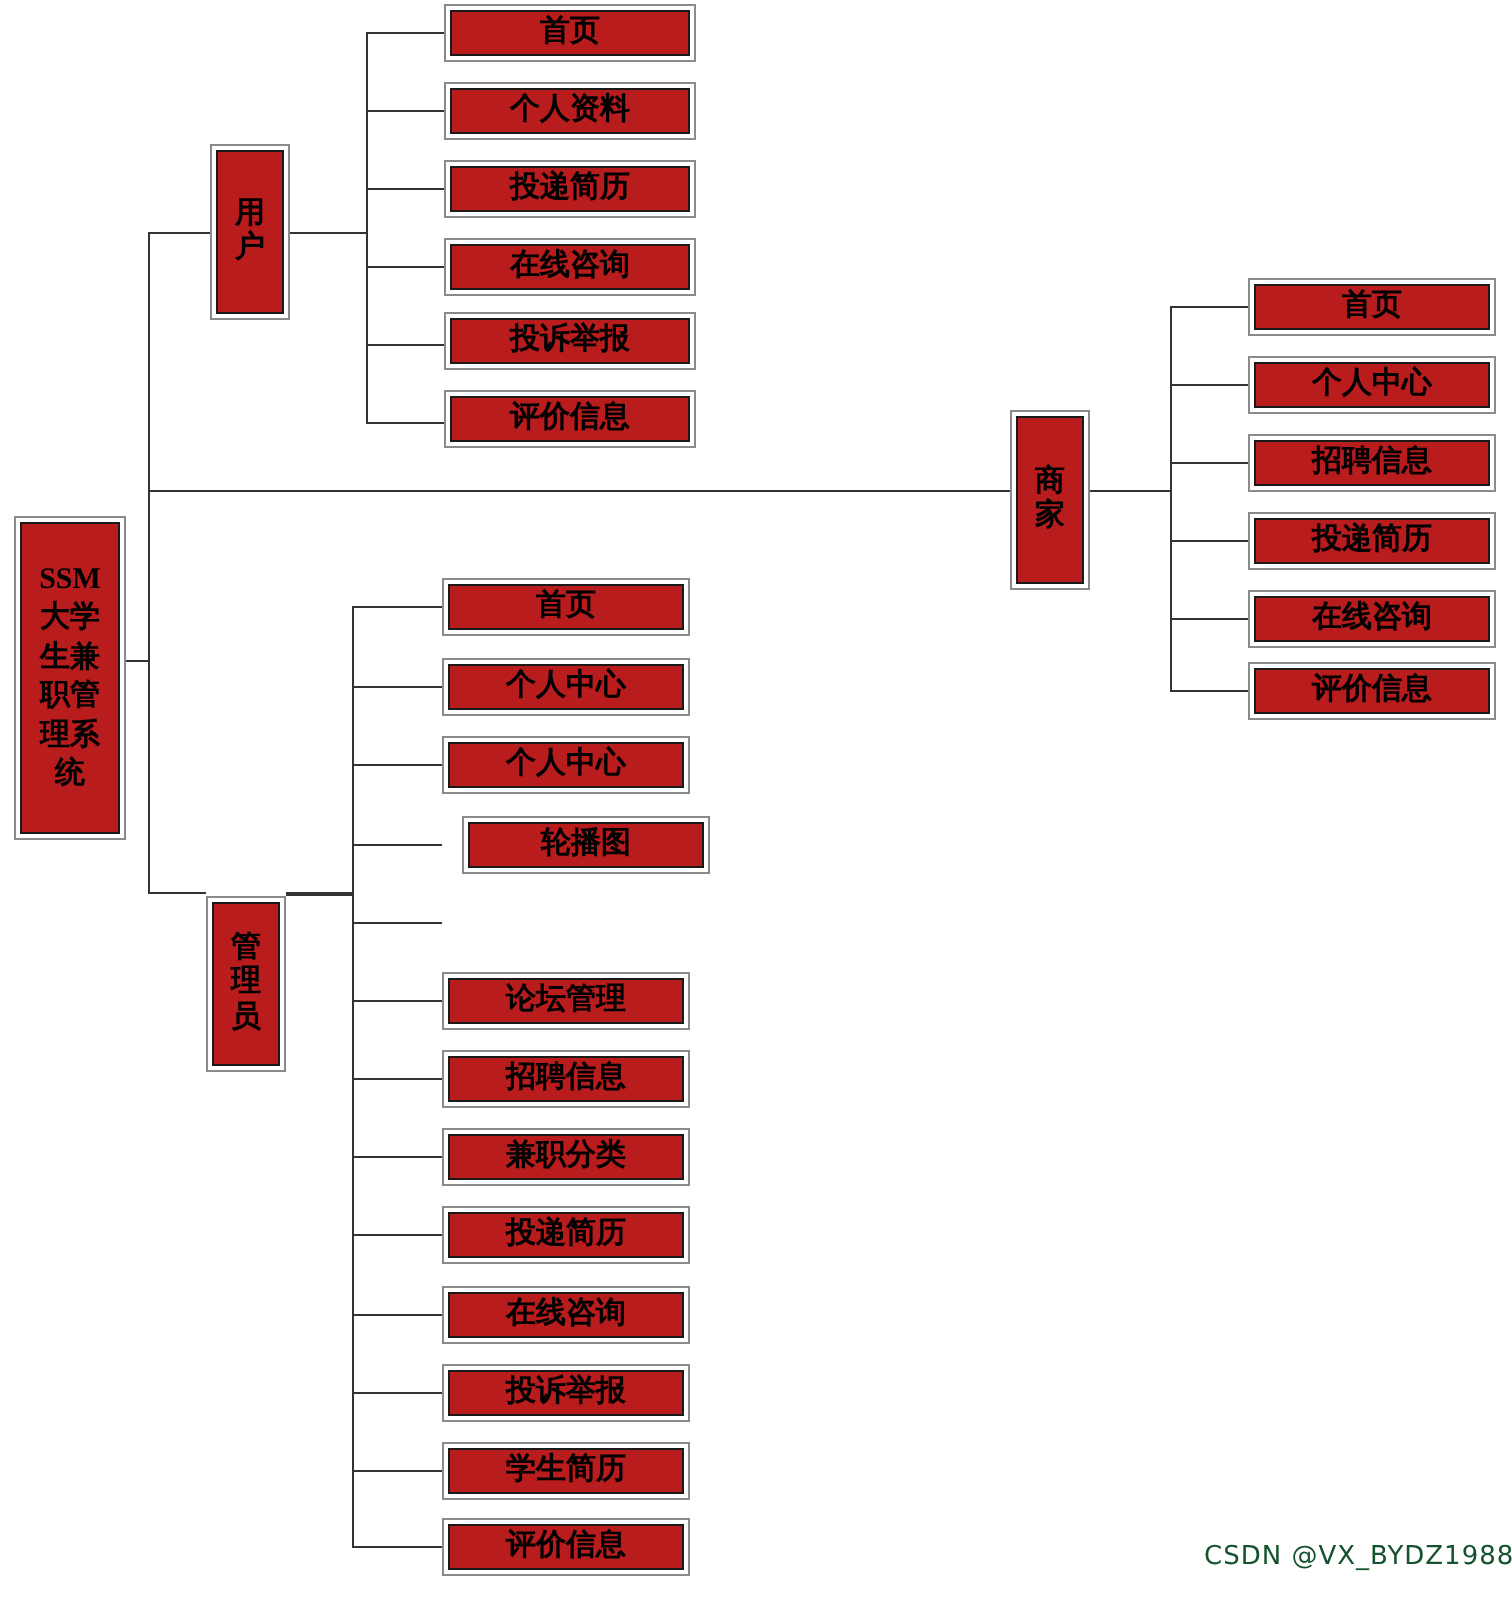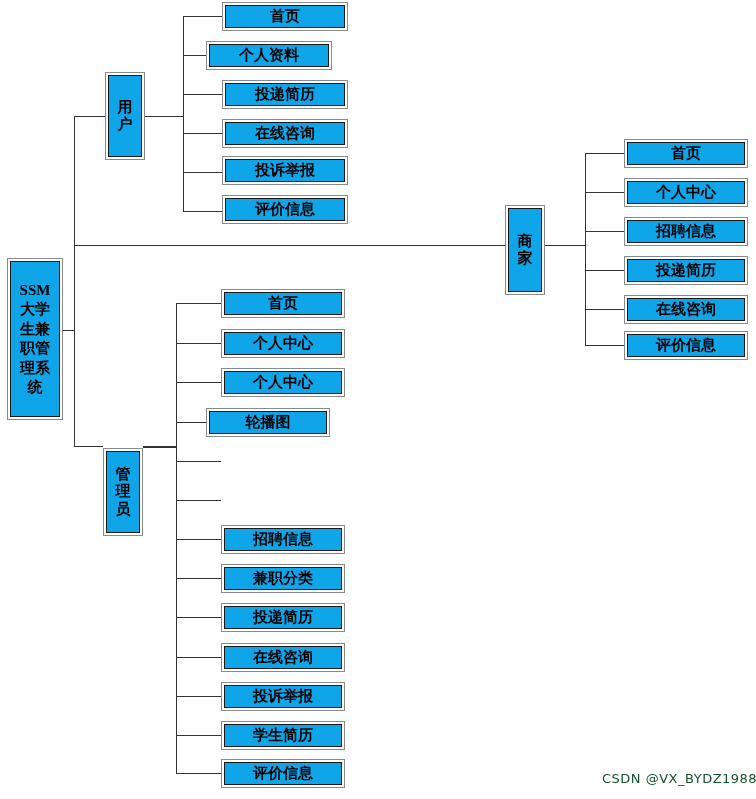--- a/index.html
+++ b/index.html
@@ -34,21 +34,21 @@
   .node .inner {
     position: absolute;
     left: 2px;
     top: 2px;
     right: 2px;
     bottom: 2px;
     border: 1px solid #1a1a1a;
     display: flex;
     align-items: center;
     justify-content: center;
-    background: #0ea5e9;
+    background: #b91c1c;
   }
   .node .txt {
     display: block;
     padding: 0 2px;
   }
   .node.vertical .txt {
     width: 2.4em;
     word-break: break-all;
     white-space: normal;
   }
@@ -124,21 +124,21 @@
     </div>
   </div>
 
   <div class="line h" style="left:183px; top:16px; width:39px;"></div>
   <div class="node leaf" style="left:222px; top:2px; width:126px; height:29px;">
     <div class="inner">
         <span class="txt">首页</span>
       </div>
   </div>
   <div class="line h" style="left:183px; top:55px; width:39px;"></div>
-  <div class="node leaf" style="left:206px; top:41px; width:126px; height:29px;">
+  <div class="node leaf" style="left:222px; top:41px; width:126px; height:29px;">
     <div class="inner">
         <span class="txt">个人资料</span>
       </div>
   </div>
   <div class="line h" style="left:183px; top:94px; width:39px;"></div>
   <div class="node leaf" style="left:222px; top:80px; width:126px; height:29px;">
     <div class="inner">
         <span class="txt">投递简历</span>
       </div>
   </div>
@@ -210,27 +210,32 @@
         <span class="txt">个人中心</span>
       </div>
   </div>
   <div class="line h" style="left:176px; top:382px; width:45px;"></div>
   <div class="node leaf" style="left:221px; top:368px; width:124px; height:29px;">
     <div class="inner">
         <span class="txt">个人中心</span>
       </div>
   </div>
   <div class="line h" style="left:176px; top:422px; width:45px;"></div>
-  <div class="node leaf" style="left:206px; top:408px; width:124px; height:29px;">
+  <div class="node leaf" style="left:231px; top:408px; width:124px; height:29px;">
     <div class="inner">
         <span class="txt">轮播图</span>
       </div>
   </div>
   <div class="line h" style="left:176px; top:461px; width:45px;"></div>
   <div class="line h" style="left:176px; top:500px; width:45px;"></div>
+  <div class="node leaf" style="left:221px; top:486px; width:124px; height:29px;">
+    <div class="inner">
+        <span class="txt">论坛管理</span>
+      </div>
+  </div>
   <div class="line h" style="left:176px; top:539px; width:45px;"></div>
   <div class="node leaf" style="left:221px; top:525px; width:124px; height:29px;">
     <div class="inner">
         <span class="txt">招聘信息</span>
       </div>
   </div>
   <div class="line h" style="left:176px; top:578px; width:45px;"></div>
   <div class="node leaf" style="left:221px; top:564px; width:124px; height:29px;">
     <div class="inner">
         <span class="txt">兼职分类</span>

